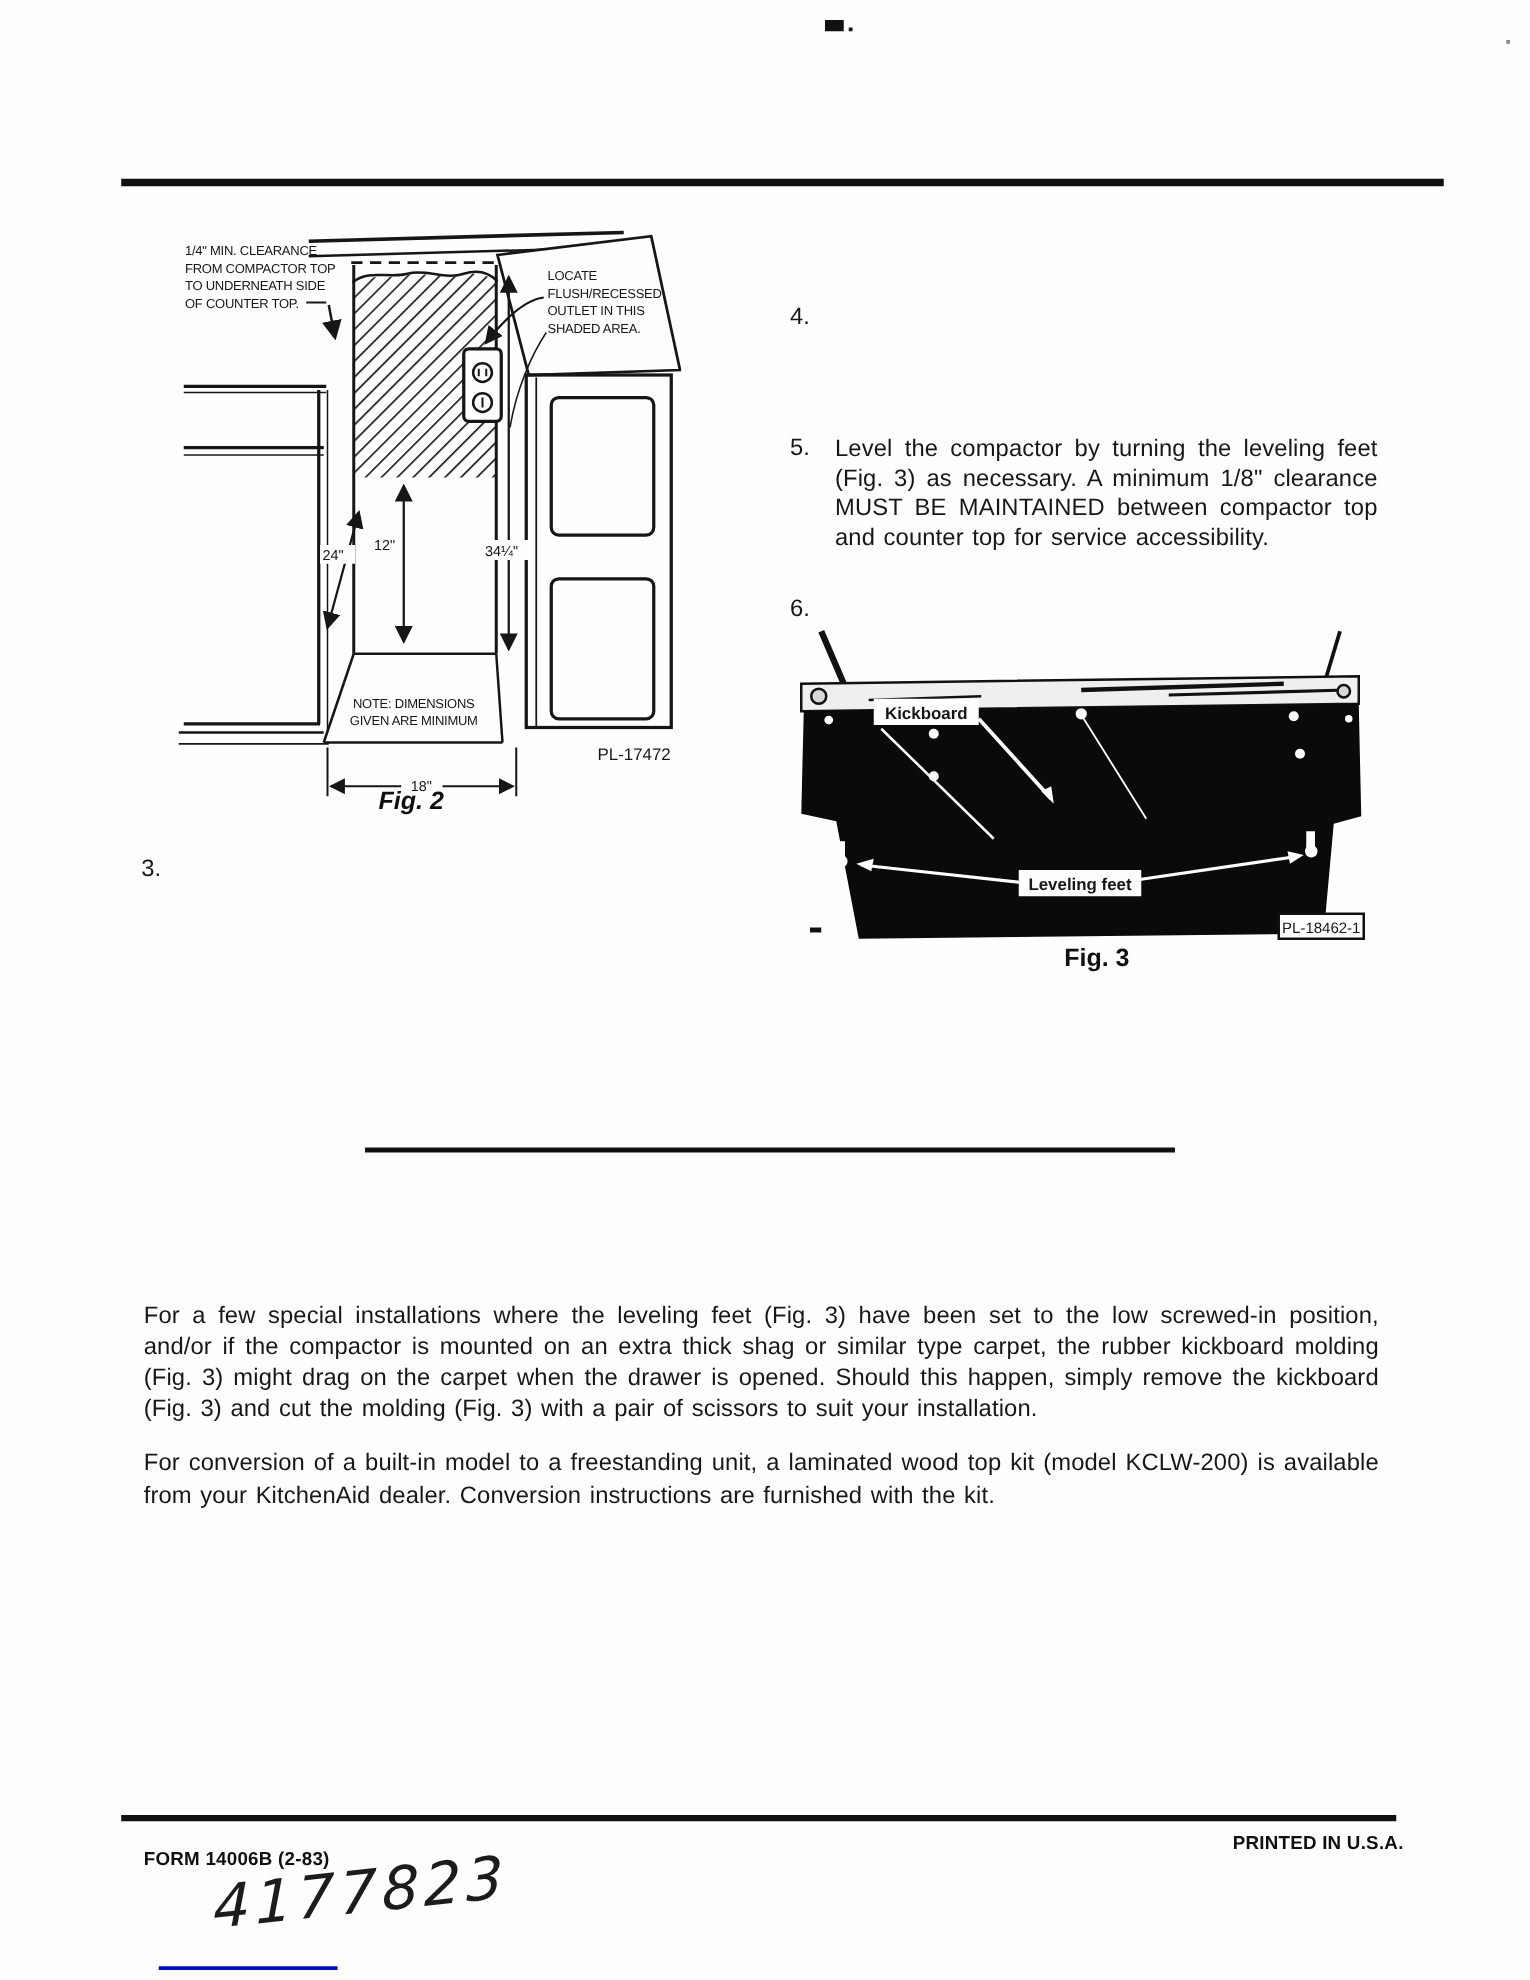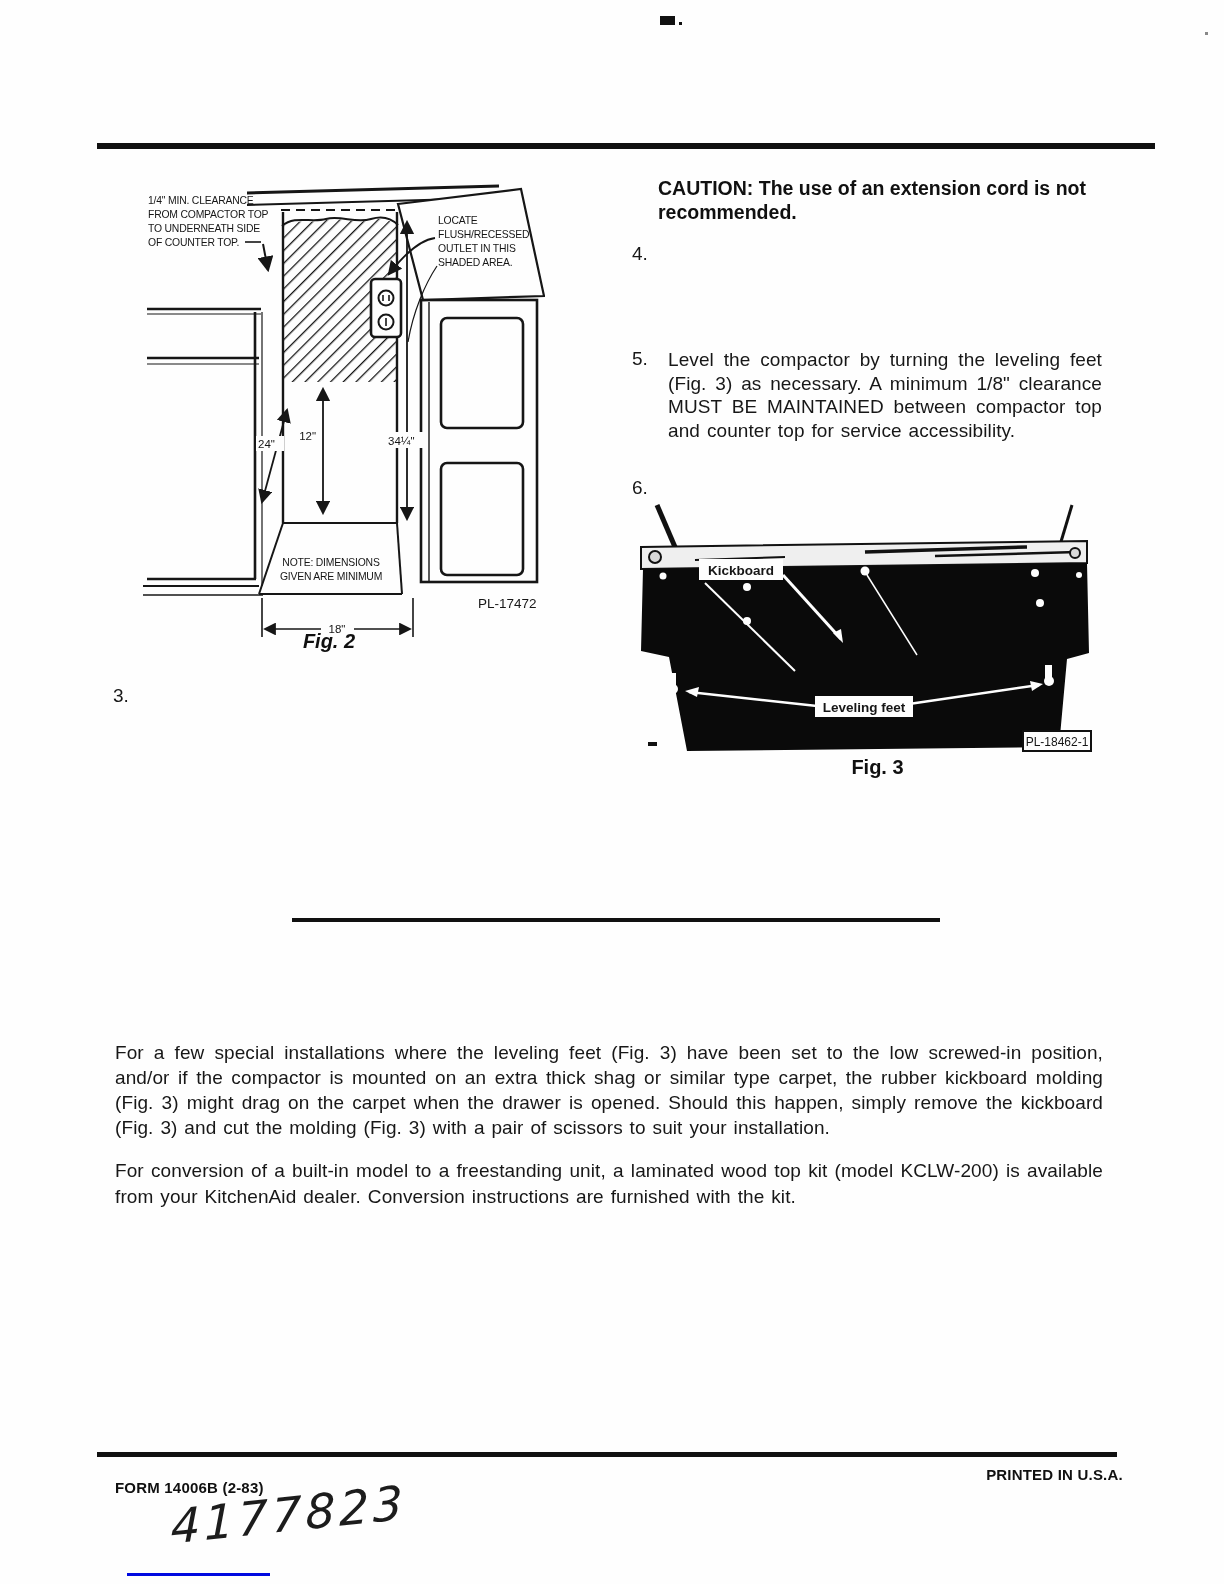--- a/index.html
+++ b/index.html
@@ -143,21 +143,20 @@
       <line x1="186" y1="447" x2="130" y2="447" stroke="#161616" stroke-width="1.6" marker-end="url(#arr)"></line>
       <line x1="219" y1="447" x2="275" y2="447" stroke="#161616" stroke-width="1.6" marker-end="url(#arr)"></line>
       <text class="dimtext" x="202" y="451" text-anchor="middle">18"</text>
     </g>
 
     <text x="343" y="426" style="font-size:13.5px;">PL-17472</text>
   </svg>
 
   <div class="abs fig-caption" style="left:264px;top:630px;width:130px;font-style:italic;">Fig. 2</div>
 
-  <div class="abs caution" style="left:658px;top:176px;width:448px;">CAUTION: The use of an extension cord is not recommended.</div>
 
   <div class="abs num" style="left:632px;top:243px;">4.</div>
 
   <div class="abs num" style="left:632px;top:348px;">5.</div>
   <div class="abs body-text" style="left:668px;top:348px;width:434px;">Level the compactor by turning the leveling feet (Fig. 3) as necessary. A minimum 1/8" clearance MUST BE MAINTAINED between compactor top and counter top for service accessibility.</div>
 
   <div class="abs num" style="left:632px;top:477px;">6.</div>
 
   <svg class="abs" style="left:635px;top:503px;" width="460" height="252" viewBox="0 0 460 252">
 

